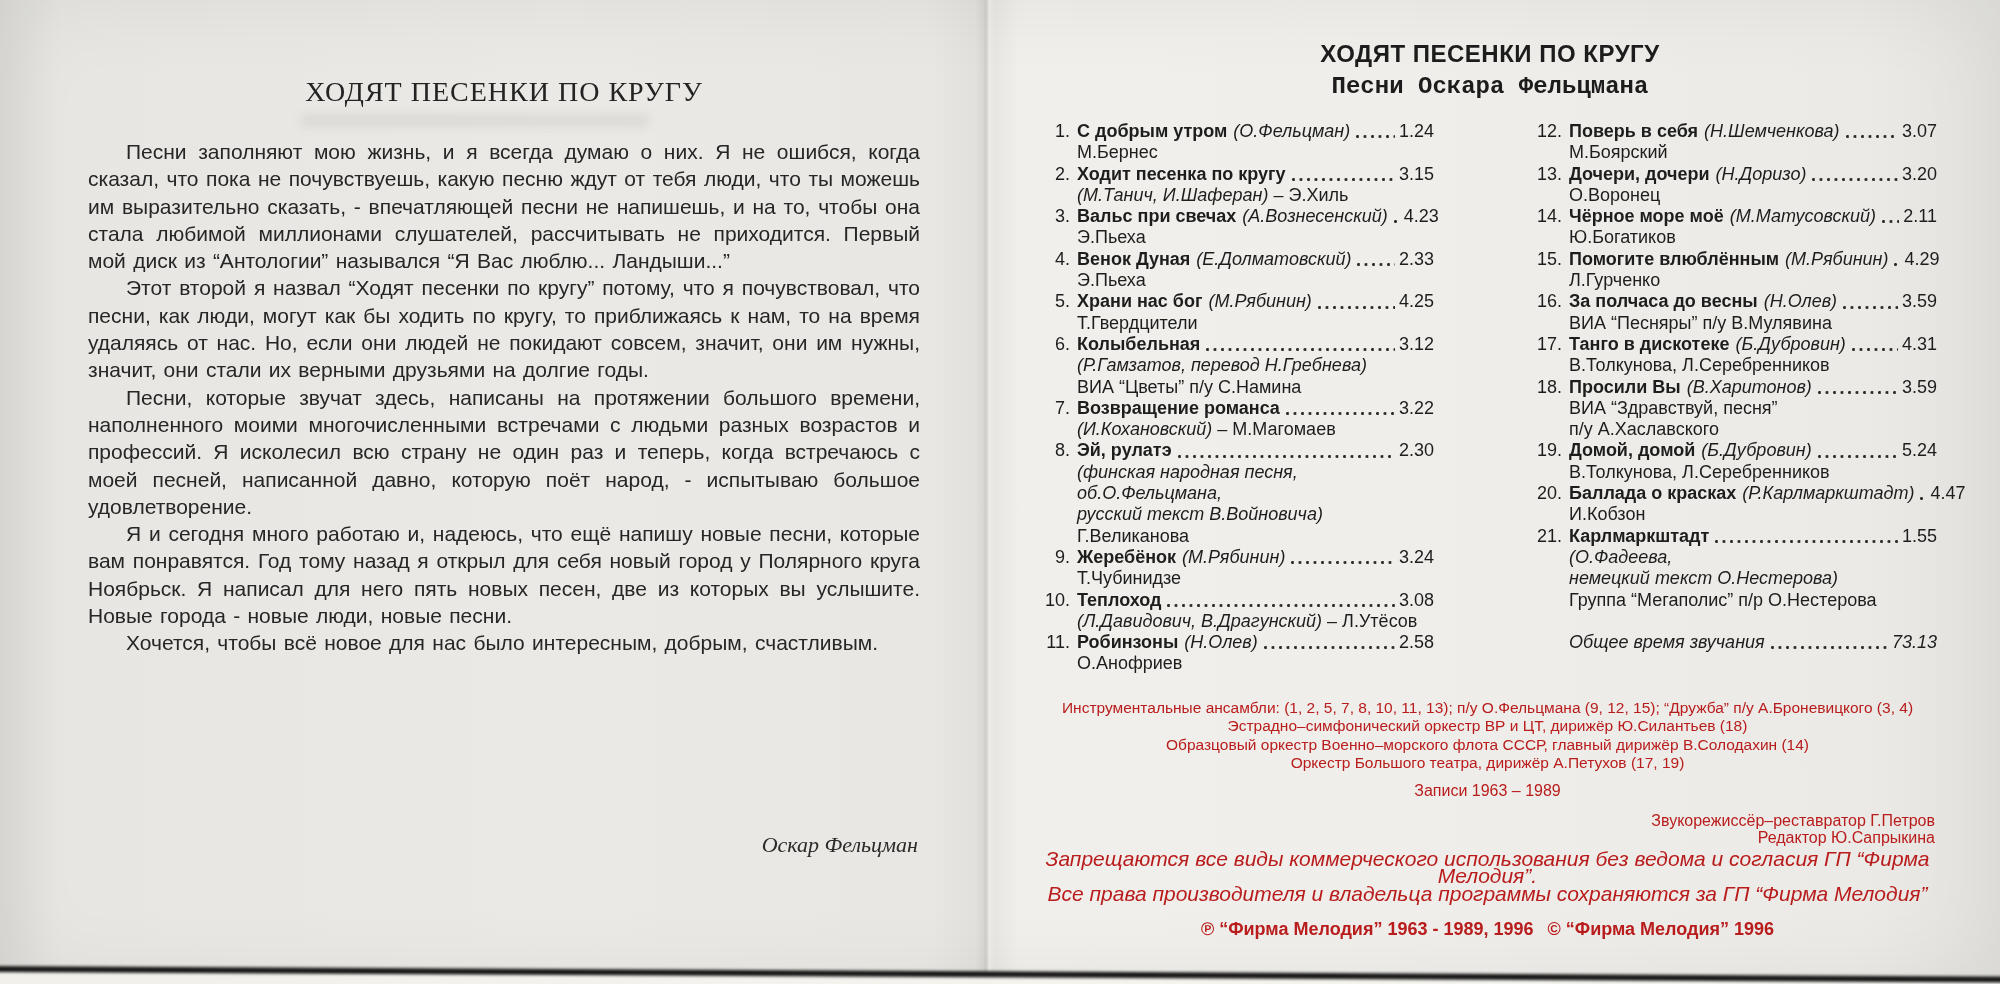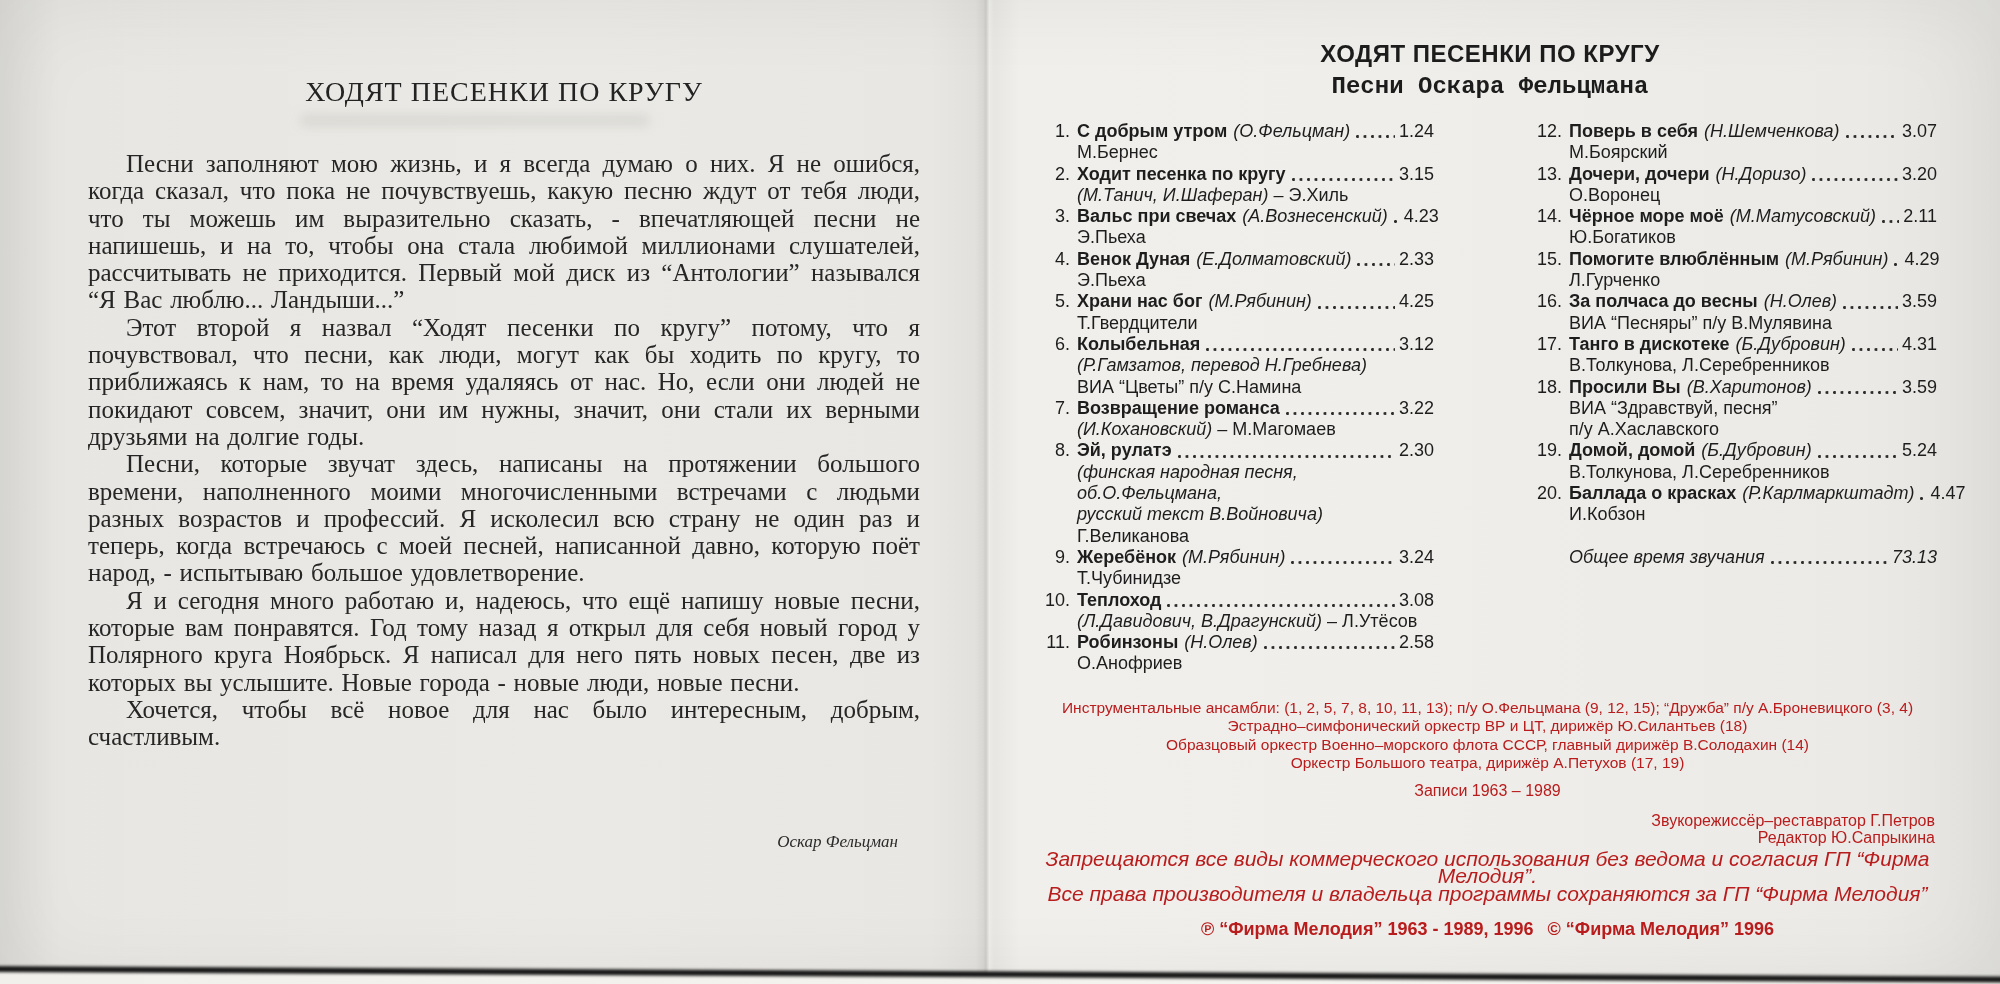--- a/index.html
+++ b/index.html
@@ -36,28 +36,28 @@
   }
 
   
   .lp-title{
     position:absolute;left:88px;top:76px;width:832px;
     text-align:center;font-family:"Liberation Serif",serif;
     font-size:28px;letter-spacing:1px;color:#232323;
   }
   .essay{
     position:absolute;left:88px;top:138px;width:832px;
-    font-family:Liberation Serif, serif;font-size:25px;line-height:27.3px;
-    color:#262626;word-spacing:1.5px;margin-top:12px;
+    font-family:Liberation Sans, sans-serif;font-size:21px;line-height:27.3px;
+    color:#262626;word-spacing:1.5px;
   }
   .para{margin:0;text-indent:38px;text-align:justify;}
   .signature{
-    position:absolute;left:76px;top:832px;width:822px;
+    position:absolute;left:96px;top:832px;width:822px;
     text-align:right;font-family:"Liberation Serif",serif;
-    font-style:italic;font-size:17px;color:#2a2a2a;
+    font-style:italic;font-size:22px;color:#2a2a2a;
   }
 
   
   .rp-head{position:absolute;left:1140px;top:40px;width:700px;text-align:center;color:#1c1c1c;}
   .rp-title{font-weight:bold;font-size:24px;letter-spacing:0.5px;}
   .rp-subtitle{font-family:Liberation Mono, monospace;font-weight:bold;font-size:24px;margin-top:5px;}
 
   .tracklist{
     position:absolute;left:1040px;top:121px;display:flex;
     color:#1d1d1d;font-size:18px;line-height:21.3px;
@@ -309,20 +309,31 @@
         <div class="track">
           <div class="trow">
             <span class="tnum">20.</span>
             <span class="ttl">Баллада о красках</span>
             <span class="tauth it">(Р.Карлмаркштадт)</span>
             <span class="tdots"></span>
             <span class="ttime">4.47</span>
           </div>
           <div class="tsub"><span>И.Кобзон</span></div>
         </div>
+        <div class="track">
+          <div class="trow">
+            <span class="tnum">21.</span>
+            <span class="ttl">Карлмаркштадт</span>
+            <span class="tdots"></span>
+            <span class="ttime">1.55</span>
+          </div>
+          <div class="tsub"><span class="it">(О.Фадеева,</span></div>
+          <div class="tsub"><span class="it">немецкий текст О.Нестерова)</span></div>
+          <div class="tsub"><span>Группа “Мегаполис” п/р О.Нестерова</span></div>
+        </div>
         <div class="total-line">
           <span>Общее время звучания</span>
           <span class="tdots"></span>
           <span class="ttime">73.13</span>
         </div>
       </div>
   </div>
 
   <div class="credits">
     <div>

